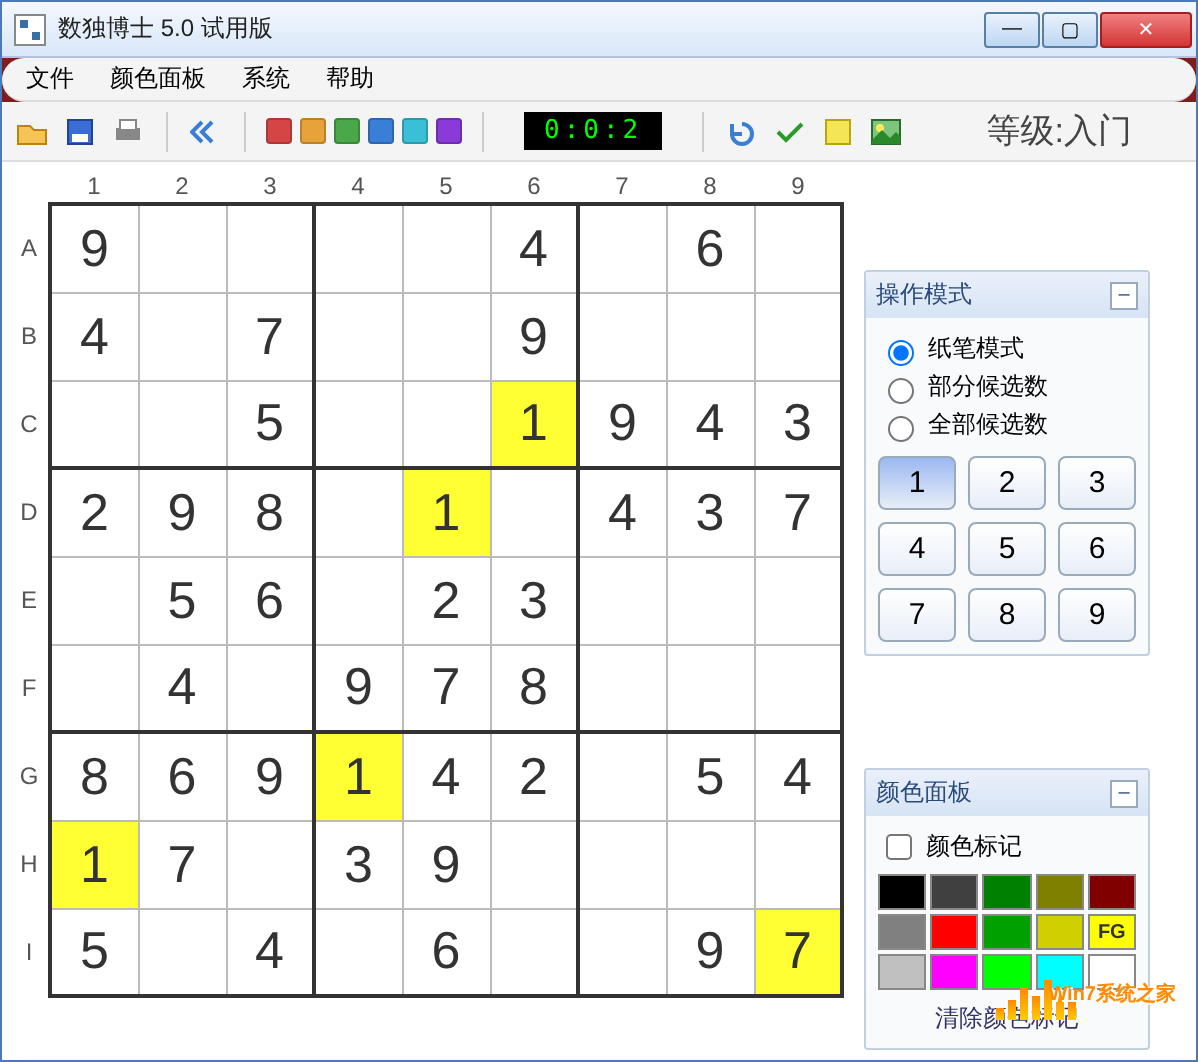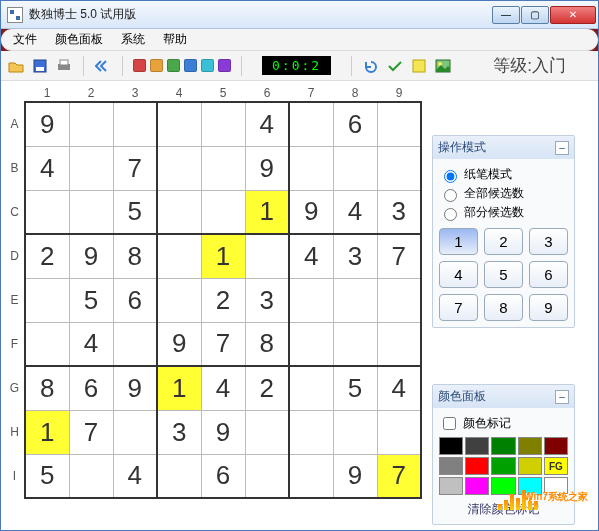--- a/index.html
+++ b/index.html
@@ -276,25 +276,25 @@
           <span>操作模式</span>
           <span class="collapse">–</span>
         </div>
         <div class="group-body">
           <label class="radio-row">
               <input type="radio" name="m" checked="" style="">
               <span>纸笔模式</span>
             </label>
           <label class="radio-row">
               <input type="radio" name="m" style="">
-              <span>全部候选数</span>
+              <span>部分候选数</span>
             </label>
           <label class="radio-row">
               <input type="radio" name="m" style="">
-              <span>部分候选数</span>
+              <span>全部候选数</span>
             </label>
           <div class="numpad" id="numpad" style="margin-top:6px;">
               <div class="numbtn active">1</div>
               <div class="numbtn">2</div>
               <div class="numbtn">3</div>
               <div class="numbtn">4</div>
               <div class="numbtn">5</div>
               <div class="numbtn">6</div>
               <div class="numbtn">7</div>
               <div class="numbtn">8</div>

